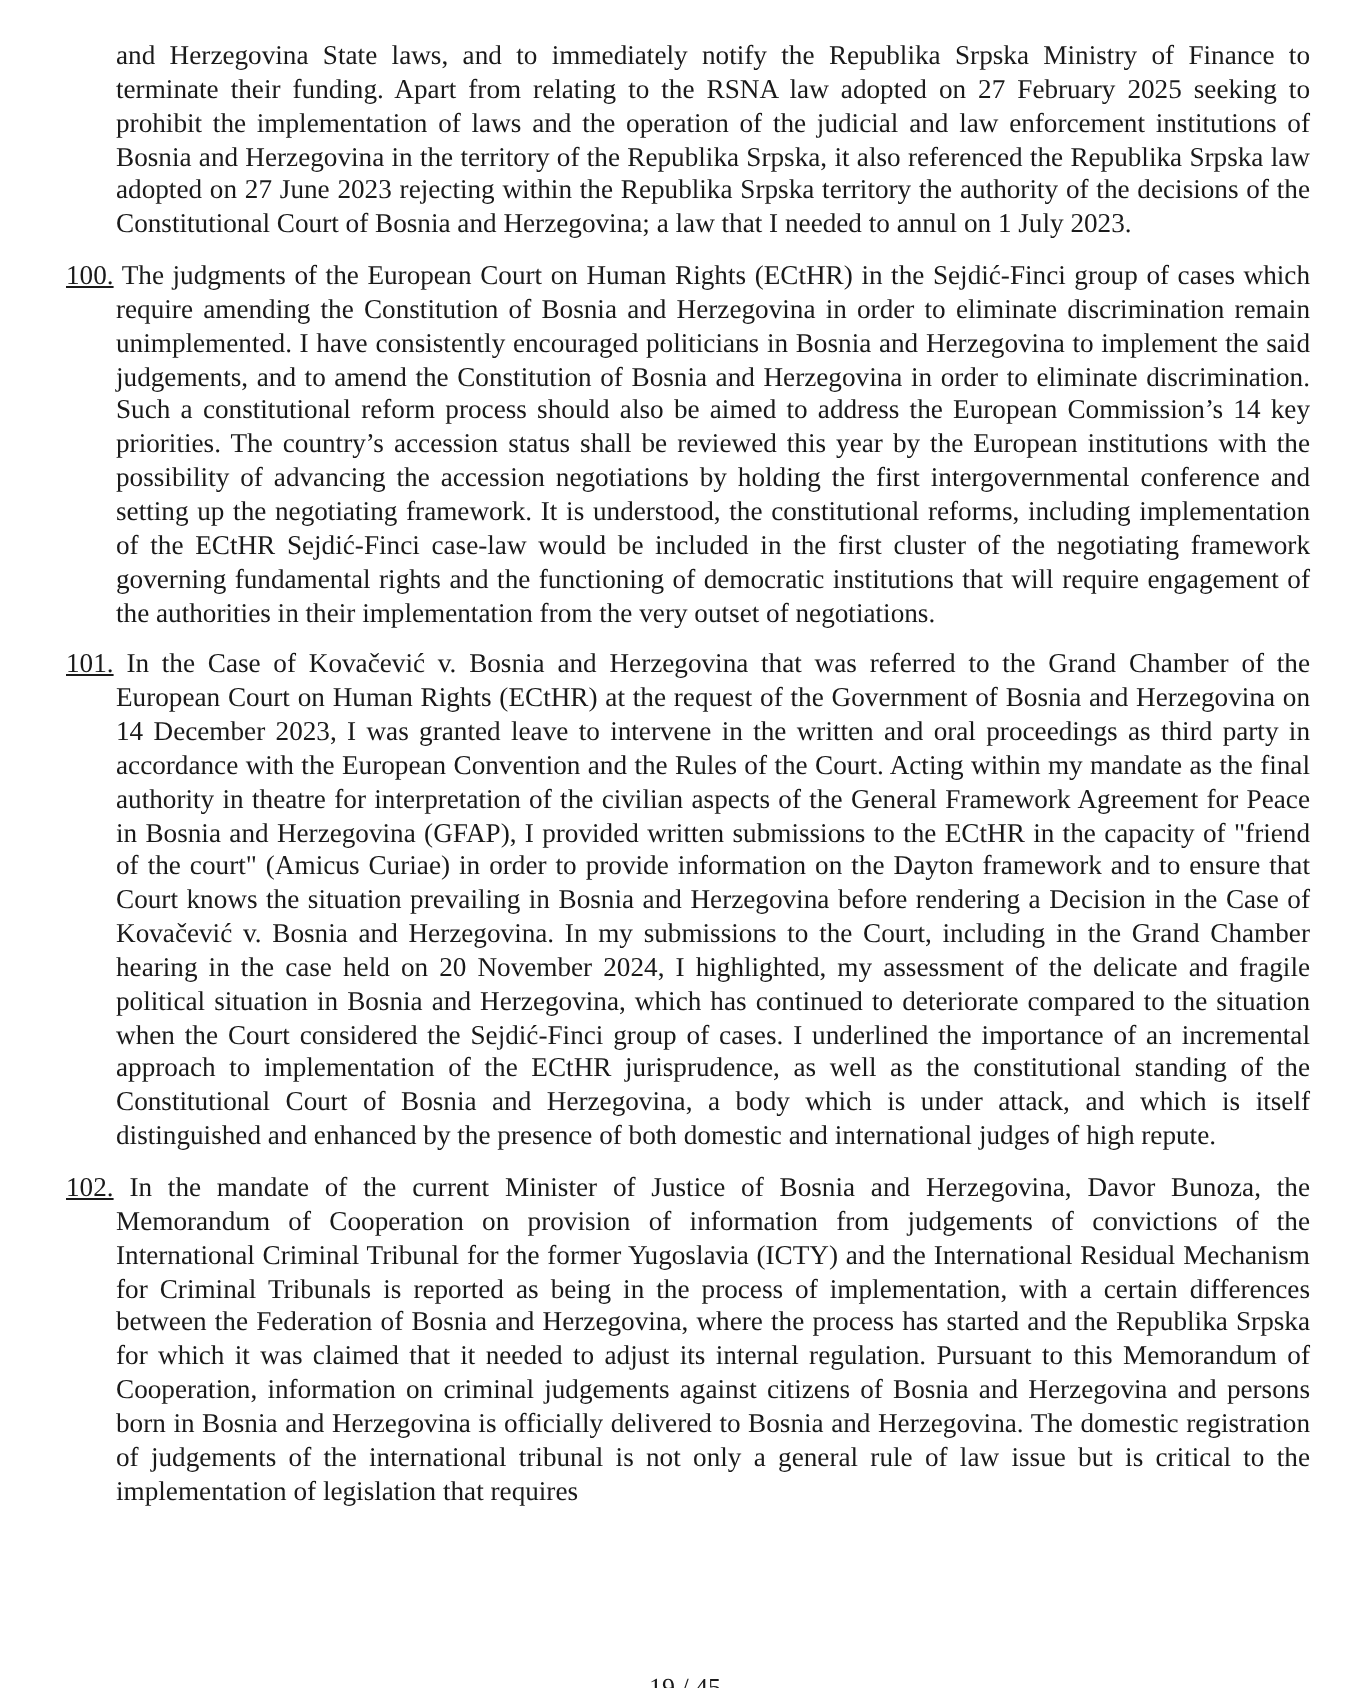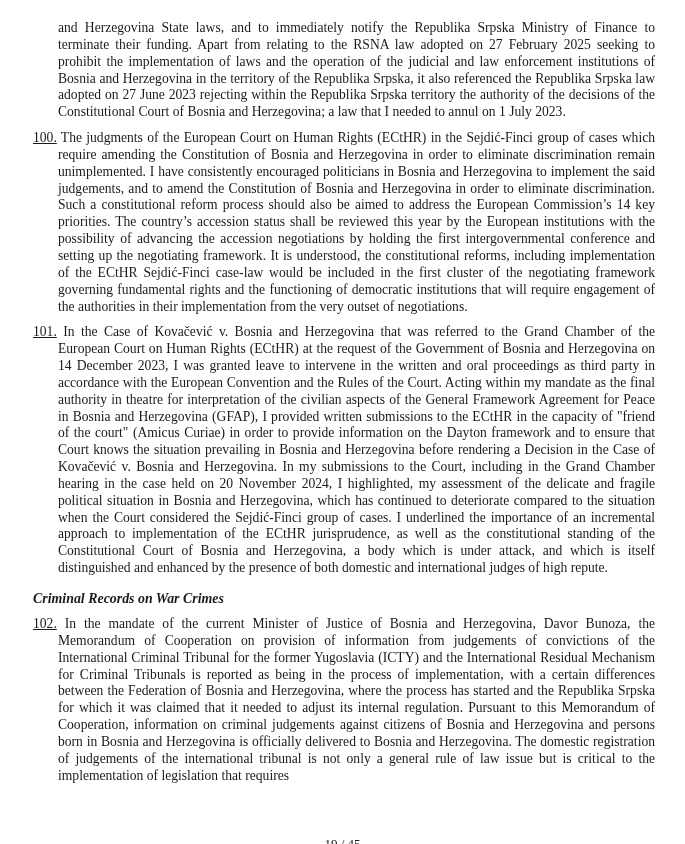--- a/index.html
+++ b/index.html
@@ -66,20 +66,19 @@
 
 <div class="page">
   <div class="textcol">
 
     <p class="body-para continuation">and Herzegovina State laws, and to immediately notify the Republika Srpska Ministry of Finance to terminate their funding. Apart from relating to the RSNA law adopted on 27 February 2025 seeking to prohibit the implementation of laws and the operation of the judicial and law enforcement institutions of Bosnia and Herzegovina in the territory of the Republika Srpska, it also referenced the Republika Srpska law adopted on 27 June 2023 rejecting within the Republika Srpska territory the authority of the decisions of the Constitutional Court of Bosnia and Herzegovina; a law that I needed to annul on 1 July 2023.</p>
 
     <p class="body-para numbered"><span class="pnum">100.</span> <span>The judgments of the European Court on Human Rights (ECtHR) in the Sejdić-Finci group of cases which require amending the Constitution of Bosnia and Herzegovina in order to eliminate discrimination remain unimplemented. I have consistently encouraged politicians in Bosnia and Herzegovina to implement the said judgements, and to amend the Constitution of Bosnia and Herzegovina in order to eliminate discrimination. Such a constitutional reform process should also be aimed to address the European Commission’s 14 key priorities. The country’s accession status shall be reviewed this year by the European institutions with the possibility of advancing the accession negotiations by holding the first intergovernmental conference and setting up the negotiating framework. It is understood, the constitutional reforms, including implementation of the ECtHR Sejdić-Finci case-law would be included in the first cluster of the negotiating framework governing fundamental rights and the functioning of democratic institutions that will require engagement of the authorities in their implementation from the very outset of negotiations.</span></p>
 
     <p class="body-para numbered"><span class="pnum">101.</span> <span>In the Case of Kovačević v. Bosnia and Herzegovina that was referred to the Grand Chamber of the European Court on Human Rights (ECtHR) at the request of the Government of Bosnia and Herzegovina on 14 December 2023, I was granted leave to intervene in the written and oral proceedings as third party in accordance with the European Convention and the Rules of the Court. Acting within my mandate as the final authority in theatre for interpretation of the civilian aspects of the General Framework Agreement for Peace in Bosnia and Herzegovina (GFAP), I provided written submissions to the ECtHR in the capacity of "friend of the court" (Amicus Curiae) in order to provide information on the Dayton framework and to ensure that Court knows the situation prevailing in Bosnia and Herzegovina before rendering a Decision in the Case of Kovačević v. Bosnia and Herzegovina. In my submissions to the Court, including in the Grand Chamber hearing in the case held on 20 November 2024, I highlighted, my assessment of the delicate and fragile political situation in Bosnia and Herzegovina, which has continued to deteriorate compared to the situation when the Court considered the Sejdić-Finci group of cases. I underlined the importance of an incremental approach to implementation of the ECtHR jurisprudence, as well as the constitutional standing of the Constitutional Court of Bosnia and Herzegovina, a body which is under attack, and which is itself distinguished and enhanced by the presence of both domestic and international judges of high repute.</span></p>
 
-    <h2 class="section-heading">Criminal Records on War Crimes</h2>
 
     <p class="body-para numbered"><span class="pnum">102.</span> <span>In the mandate of the current Minister of Justice of Bosnia and Herzegovina, Davor Bunoza, the Memorandum of Cooperation on provision of information from judgements of convictions of the International Criminal Tribunal for the former Yugoslavia (ICTY) and the International Residual Mechanism for Criminal Tribunals is reported as being in the process of implementation, with a certain differences between the Federation of Bosnia and Herzegovina, where the process has started and the Republika Srpska for which it was claimed that it needed to adjust its internal regulation. Pursuant to this Memorandum of Cooperation, information on criminal judgements against citizens of Bosnia and Herzegovina and persons born in Bosnia and Herzegovina is officially delivered to Bosnia and Herzegovina. The domestic registration of judgements of the international tribunal is not only a general rule of law issue but is critical to the implementation of legislation that requires</span></p>
 
   </div>
 
   <div class="footer-pageno">19 / 45</div>
 </div>
 
 </body></html>

